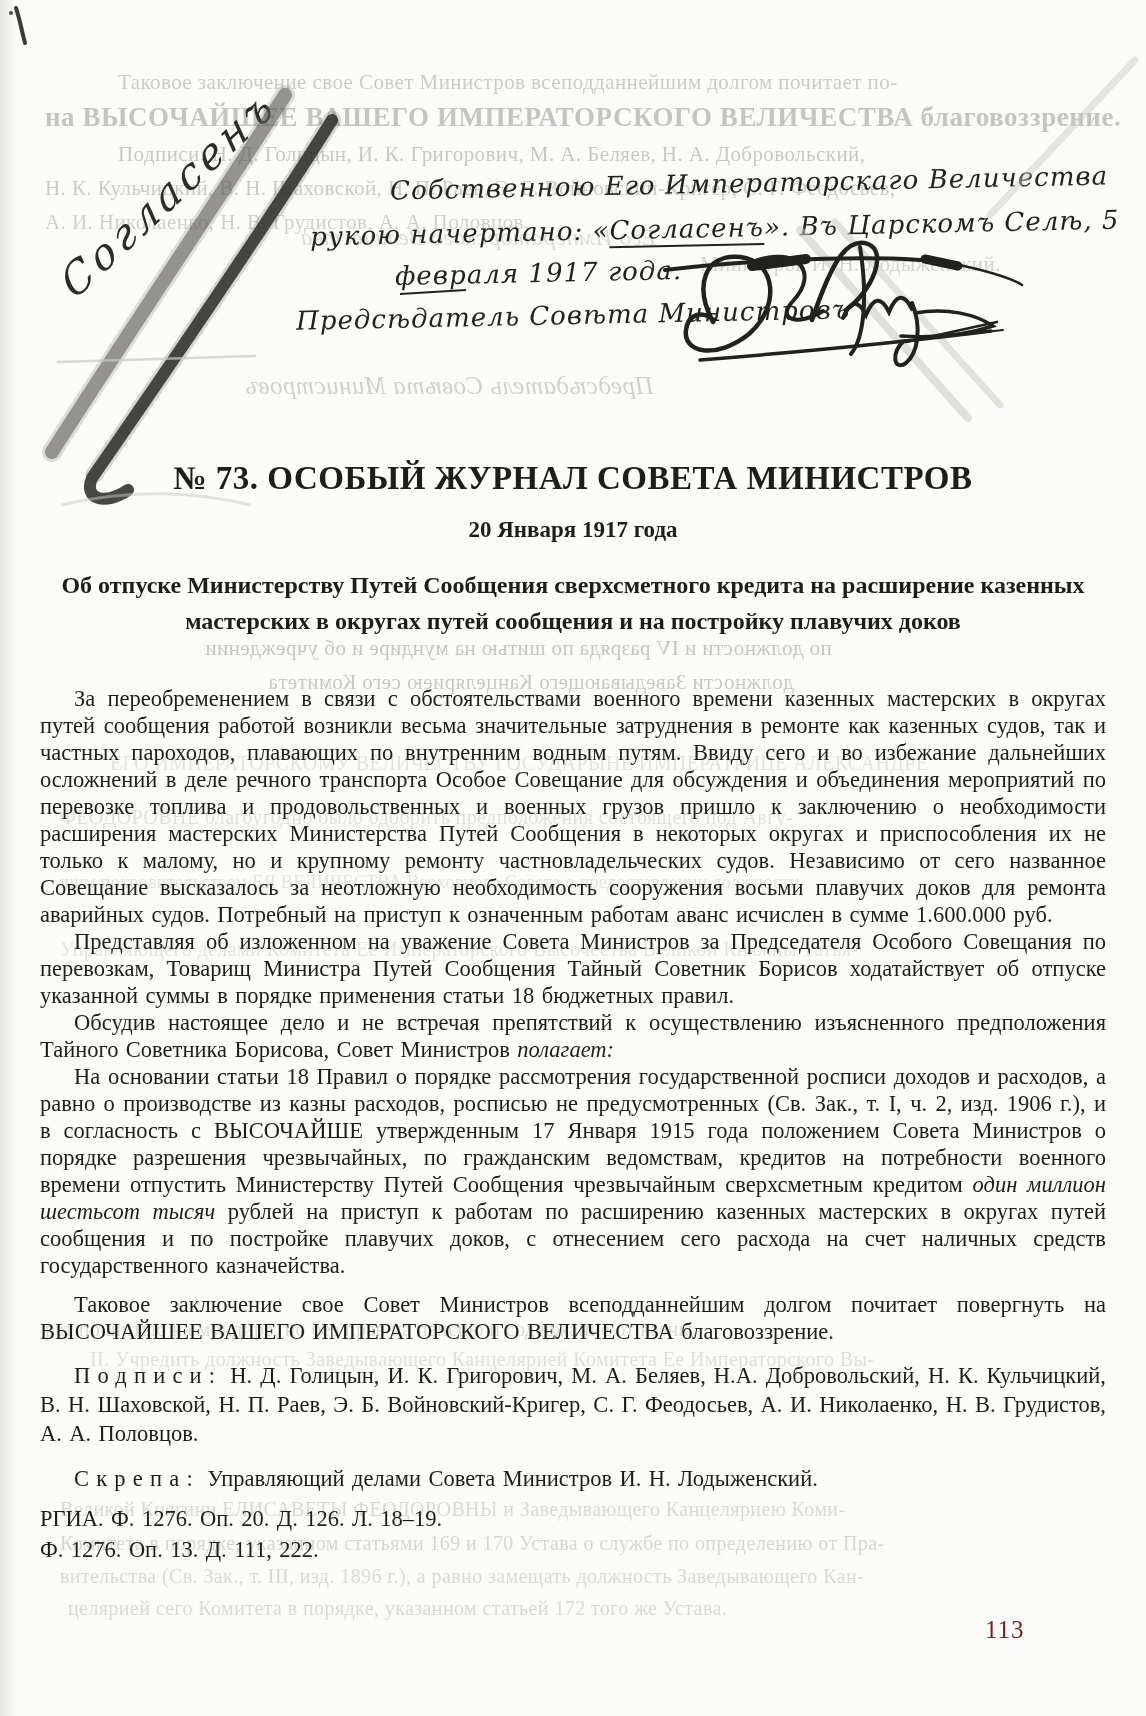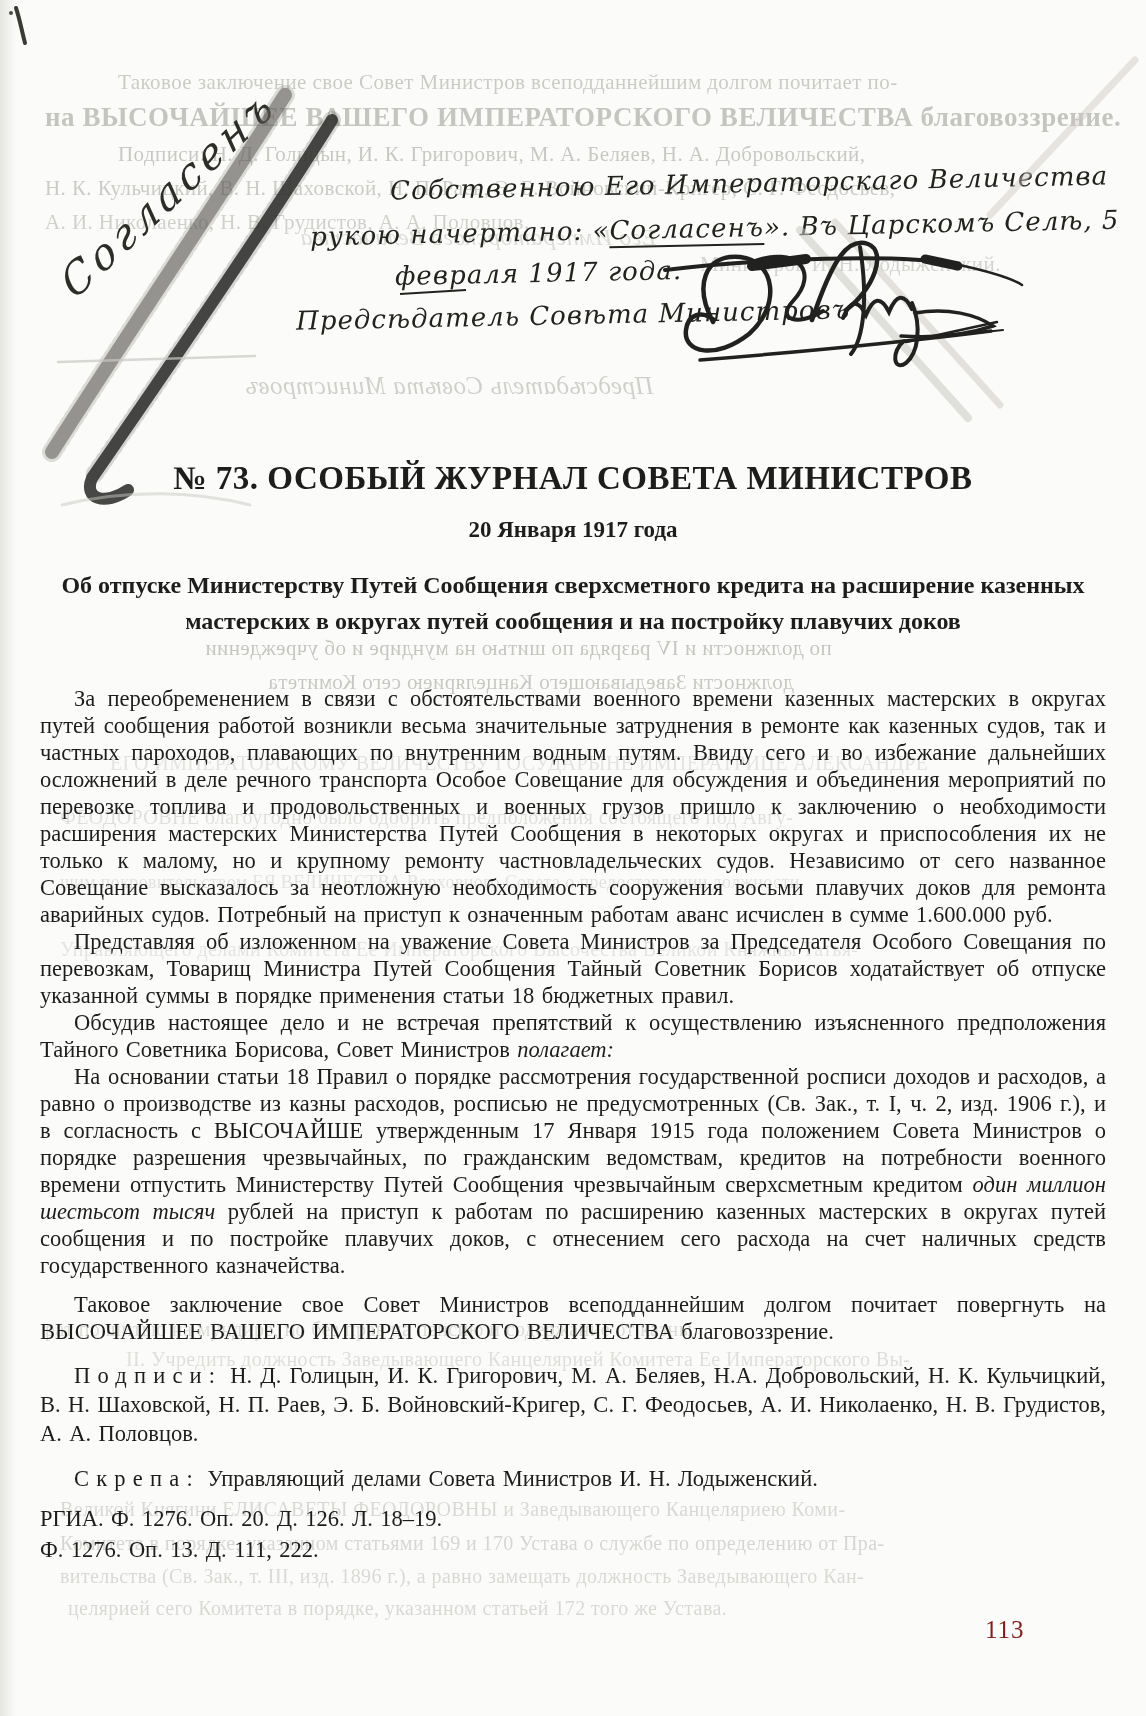--- a/index.html
+++ b/index.html
@@ -82,21 +82,21 @@
       <div class="ghost-line" style="left: 700px; top: 252px; font-size: 21px; opacity: 0.28;">Министров И. Н. Лодыженский.</div>
       <div class="ghost-line mir" style="left: 300px; top: 224px; font-size: 24px; opacity: 0.22; font-style: italic;">Его Императорского Величества</div>
       <div class="ghost-line mir" style="left: 245px; top: 372px; font-size: 25px; opacity: 0.3; font-style: italic;">Предсѣдатель Совѣта Министровъ</div>
       <div class="ghost-line mir" style="left: 205px; top: 636px; font-size: 21px; opacity: 0.38;">по должности и IV разряда по шитью на мундире и об учреждении</div>
       <div class="ghost-line mir" style="left: 268px; top: 670px; font-size: 21px; opacity: 0.36;">должности Заведывающего Канцеляриею сего Комитета</div>
       <div class="ghost-line" style="left: 110px; top: 752px; font-size: 20px; opacity: 0.17; text-align: right;">ЕГО ИМПЕРАТОРСКОМУ ВЕЛИЧЕСТВУ ГОСУДАРЫНЕ ИМПЕРАТРИЦЕ АЛЕКСАНДРЕ</div>
       <div class="ghost-line" style="left: 60px; top: 806px; font-size: 20px; opacity: 0.19;">ФЕОДОРОВНЕ благоугодно было одобрить предположения состоящего под Авгу-</div>
       <div class="ghost-line" style="left: 60px; top: 872px; font-size: 18px; opacity: 0.17;">шим покровительством ЕЯ ВЕЛИЧЕСТВА Верховного Совета о предоставлении должности</div>
       <div class="ghost-line" style="left: 60px; top: 938px; font-size: 20px; opacity: 0.16;">Управляющего делами Комитета Ее Императорского Высочества Великой Княжны Татья-</div>
       <div class="ghost-line" style="left: 45px; top: 1318px; font-size: 20px; opacity: 0.22;">рат по шитью на мундире, но без прав на пенсию и содержание от казны.</div>
-      <div class="ghost-line" style="left: 90px; top: 1348px; font-size: 20px; opacity: 0.2; margin-left: 36px;">II. Учредить должность Заведывающего Канцелярией Комитета Ее Императорского Вы-</div>
+      <div class="ghost-line" style="left: 90px; top: 1348px; font-size: 20px; opacity: 0.2;">II. Учредить должность Заведывающего Канцелярией Комитета Ее Императорского Вы-</div>
       <div class="ghost-line" style="left: 60px; top: 1498px; font-size: 20px; opacity: 0.24;">Великой Княгини ЕЛИСАВЕТЫ ФЕОДОРОВНЫ и Заведывающего Канцеляриею Коми-</div>
       <div class="ghost-line" style="left: 60px; top: 1532px; font-size: 20px; opacity: 0.26;">Комитета в порядке, указанном статьями 169 и 170 Устава о службе по определению от Пра-</div>
       <div class="ghost-line" style="left: 60px; top: 1565px; font-size: 20px; opacity: 0.24;">вительства (Св. Зак., т. III, изд. 1896 г.), а равно замещать должность Заведывающего Кан-</div>
       <div class="ghost-line" style="left: 68px; top: 1597px; font-size: 20px; opacity: 0.24;">целярией сего Комитета в порядке, указанном статьей 172 того же Устава.</div>
     </div>
 
   <div class="diag-word">Согласенъ</div>
 
   <div class="hand" style="left:390px; top:168px;">Собственною Его Императорскаго Величества</div>
   <div class="hand" style="left:310px; top:213px;"><span>рукою начертано: «</span><span class="u">Согласенъ</span><span>». Въ Царскомъ Селѣ, 5</span></div>

